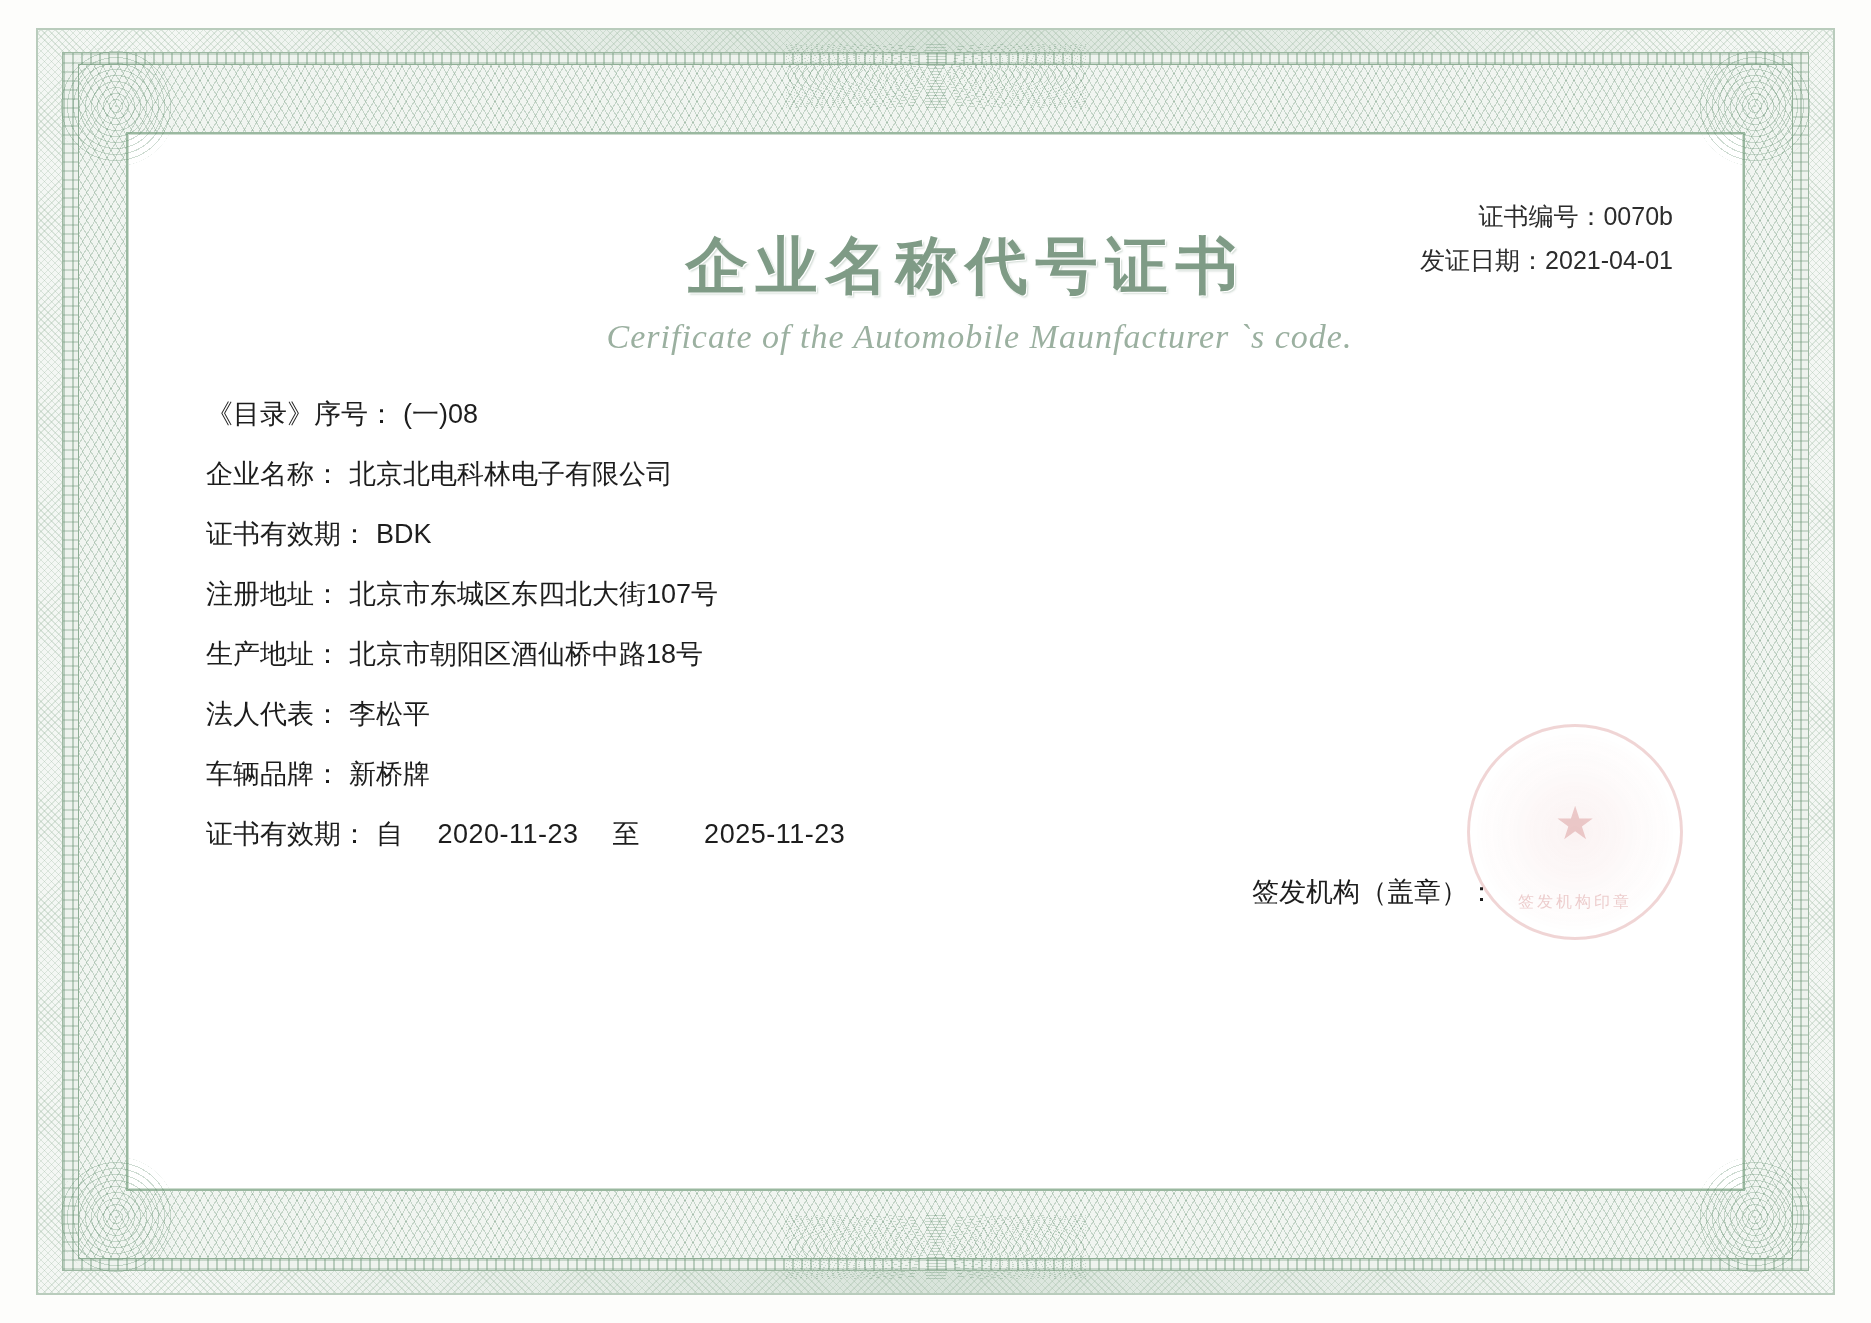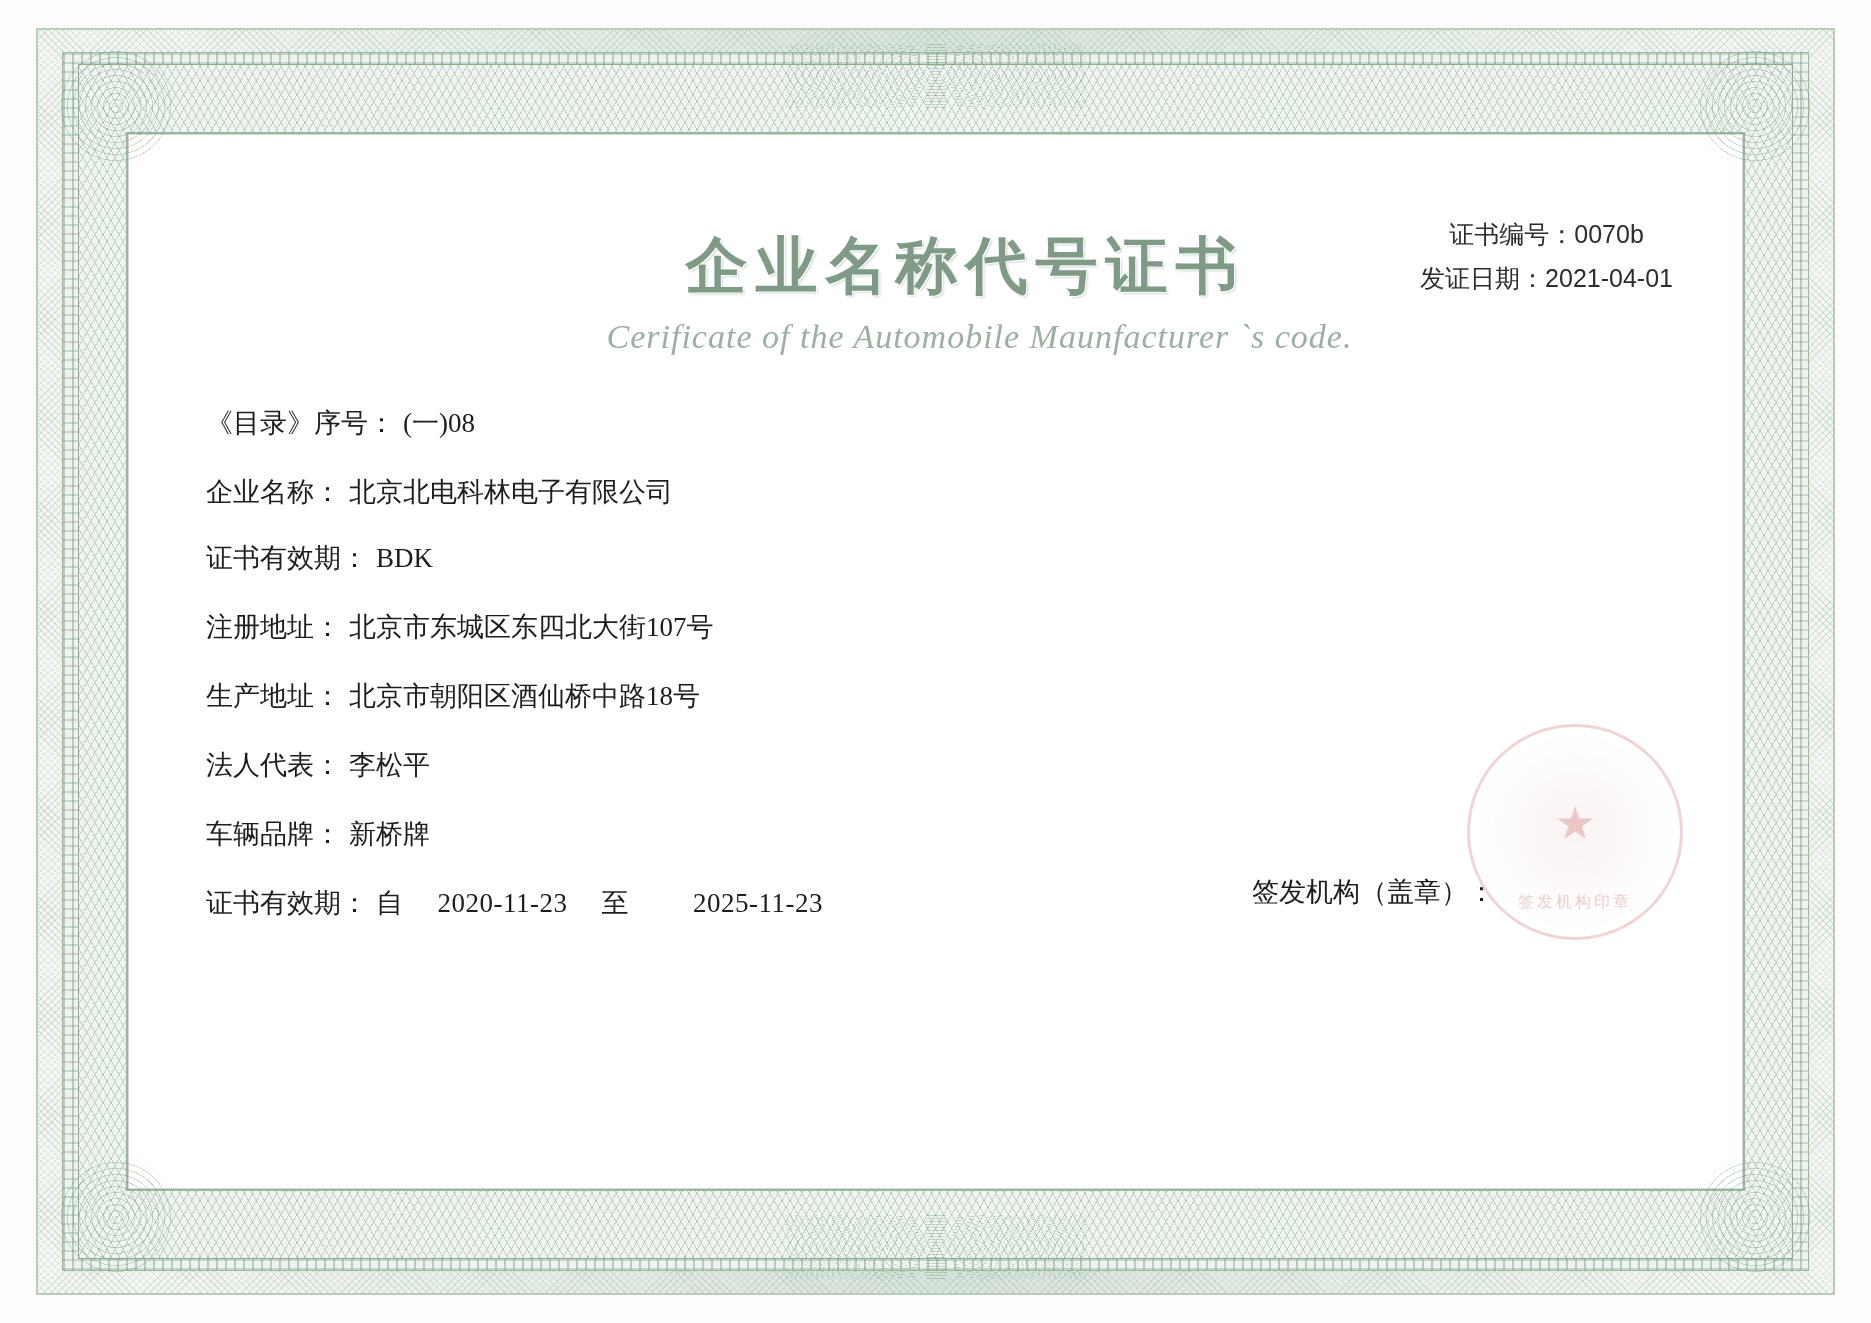--- a/index.html
+++ b/index.html
@@ -183,22 +183,22 @@
     font-size: 34px;
     color: #9bb0a0;
     letter-spacing: 1px;
     padding-left: 40px;
     margin-left: 48px;
   }
 
   .meta-block {
     position: absolute;
     right: 70px;
-    top: 78px;
-    text-align: center;
+    top: 60px;
+    text-align: right;
     font-family: "Liberation Sans", sans-serif;
     font-size: 25px;
     color: #2c2c2c;
     line-height: 44px;
   }
   .meta-row { white-space: nowrap; }
 
   .fields {
     position: absolute;
     left: 78px;
@@ -206,29 +206,27 @@
     top: 262px;
     font-family: "Liberation Sans", sans-serif;
     font-size: 27px;
     color: #1d1d1d;
   }
   .field-row {
     display: flex;
     align-items: baseline;
     margin-bottom: 24px;
     white-space: nowrap;
-    font-family: Liberation Serif, serif;
   }
   .field-label {
     color: #1d1d1d;
   }
   .field-value {
     color: #1d1d1d;
     margin-left: 8px;
-    margin-top: 9px;
   }
   .field-row.validity .field-value {
     letter-spacing: 0.5px;
   }
   .gap-wide { display: inline-block; width: 56px; }
   .gap-mid  { display: inline-block; width: 26px; }
 
   .issuer {
     position: absolute;
     right: 248px;

